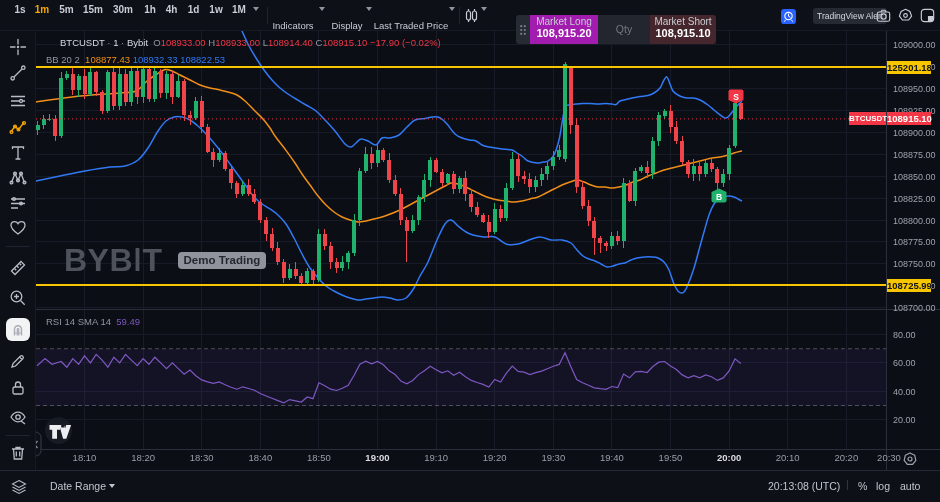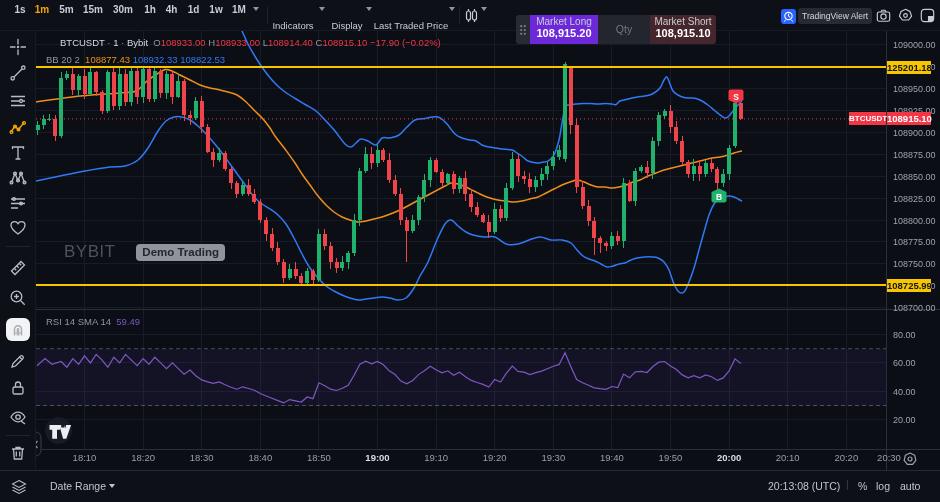--- a/index.html
+++ b/index.html
@@ -5,36 +5,36 @@
 html,body{width:940px;height:502px;overflow:hidden;background:#0b0e15;font-family:"Liberation Sans",sans-serif}
 #app{position:relative;width:940px;height:502px;background:#0b0e15;color:#d1d4dc}
 #top{position:absolute;left:0;top:0;width:940px;height:31px;background:#0d1017;border-bottom:1px solid #151a24}
 .ti{position:absolute;top:4px;font-size:10px;font-weight:bold;color:#c9ccd4;white-space:nowrap}
 .ti.mn{font-weight:normal;font-size:9.5px;top:20px}
 .car{display:inline-block;width:0;height:0;border-left:3.5px solid transparent;border-right:3.5px solid transparent;border-top:4px solid #9094a0;vertical-align:2px}
 #left{position:absolute;left:0;top:31px;width:36px;height:471px;background:#0d1017;border-right:1px solid #151a24;z-index:6}
 #left svg{position:absolute;left:9px;color:#b9bcc4}
 #tw{position:absolute;left:516px;top:15px;height:29px;display:flex;border-radius:3px;overflow:hidden;font-size:11px;z-index:7}
 #tw .grip{width:14px;background:#272b34;display:flex;align-items:center;justify-content:center}
-#tw .long{width:68px;background:#6d28d9;text-align:center;padding-top:1px}
+#tw .long{width:68px;background:#a21caf;text-align:center;padding-top:1px}
 #tw .qty{width:52px;background:#23262e;color:#73777f;text-align:center;line-height:29px;font-size:10.5px}
 #tw .short{width:66px;background:#45262c;text-align:center;padding-top:1px}
 #tw .lab{color:#c9cdd5;font-size:10px}
 #tw .val{color:#fff;font-weight:bold;font-size:11px;margin-top:0px}
 #alert{position:absolute;left:781px;top:7px;height:18px;display:flex;align-items:center;z-index:7}
-#alert .tx{background:#262a33;color:#d5d8df;font-size:8.5px;padding:3px 4px;border-radius:3px;margin-left:2px}
+#alert .tx{background:#262a33;color:#d5d8df;font-size:8.5px;padding:3px 4px;border-radius:3px;margin-left:17px}
 #topicons{position:absolute;left:876px;top:8px;z-index:7;display:flex;gap:7px;color:#c9ccd4}
 #leg1{position:absolute;left:60px;top:37px;font-size:9.5px;color:#cfd3dc;z-index:4;white-space:nowrap}
 #leg1 .red{color:#f23645}
 #leg1 .gr{color:#9396a0}
 #leg2{position:absolute;left:46px;top:54px;font-size:9.5px;color:#9396a0;z-index:4;white-space:nowrap}
 #leg3{position:absolute;left:46px;top:316px;font-size:9.5px;color:#9396a0;z-index:4}
 #wm{position:absolute;left:64px;top:242px;display:flex;align-items:center;z-index:2}
-#wm .byb{font-size:17px;font-weight:normal;color:#4e525b;letter-spacing:0.5px}
-#wm .demo{margin-left:21px;background:#90939b;color:#23272f;font-size:11.5px;font-weight:bold;padding:2px 6px 3px;border-radius:4px}
+#wm .byb{font-size:32px;font-weight:bold;color:#4e525b;letter-spacing:0.5px}
+#wm .demo{margin-left:15px;background:#90939b;color:#23272f;font-size:11.5px;font-weight:bold;padding:2px 6px 3px;border-radius:4px}
 #bot{position:absolute;left:0;top:470px;width:940px;height:32px;background:#0d1017;border-top:1px solid #242936;font-size:10.5px;color:#c2c5cd;z-index:7}
 .ylab{position:absolute;left:887px;width:44px;height:13px;background:#f7c600;color:#121519;font-size:9.5px;font-weight:bold;text-align:center;line-height:13px;z-index:4}
 .rlab{position:absolute;height:13px;background:#f23645;color:#fff;font-size:9.5px;font-weight:bold;text-align:center;line-height:13px;z-index:4}
 </style></head>
 <body>
 <div id="app">
 <svg id="chart" width="940" height="502" viewBox="0 0 940 502" shape-rendering="crispEdges">
   <rect x="0" y="0" width="940" height="502" fill="#0b0e15"></rect>
   <line x1="84.5" y1="31" x2="84.5" y2="449" stroke="#171c28" stroke-width="1"></line>
 <line x1="143.1" y1="31" x2="143.1" y2="449" stroke="#171c28" stroke-width="1"></line>

